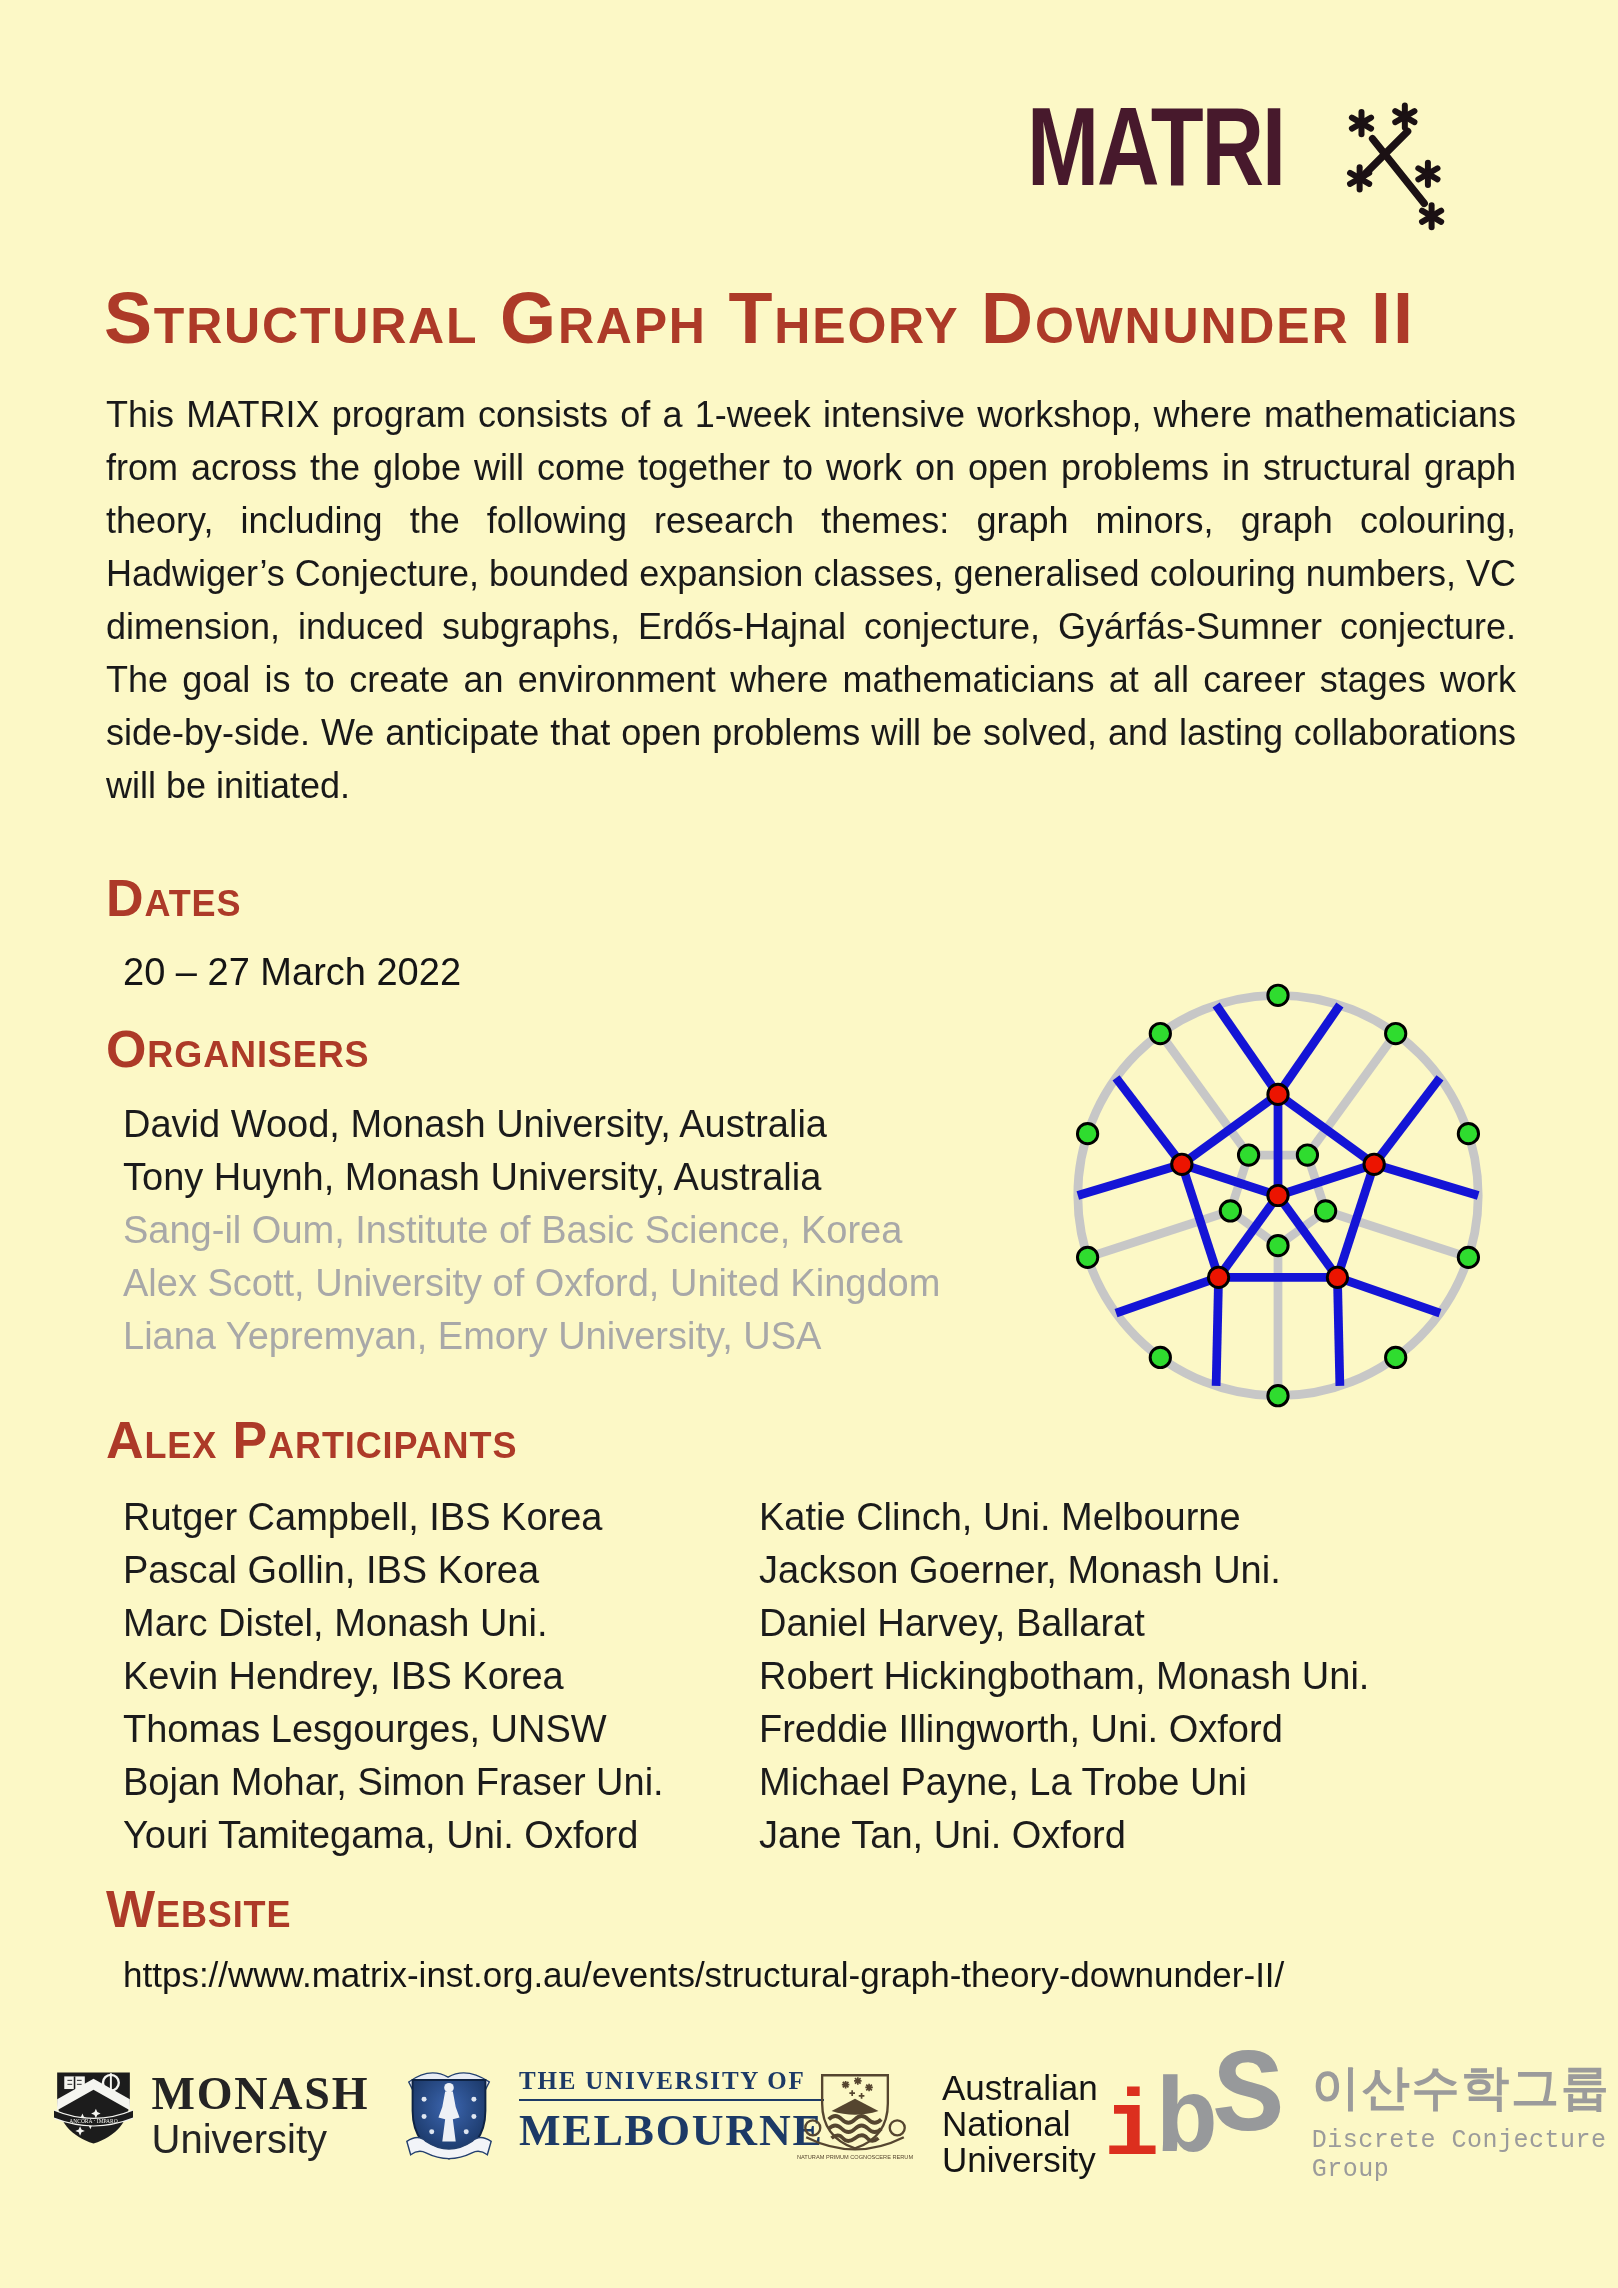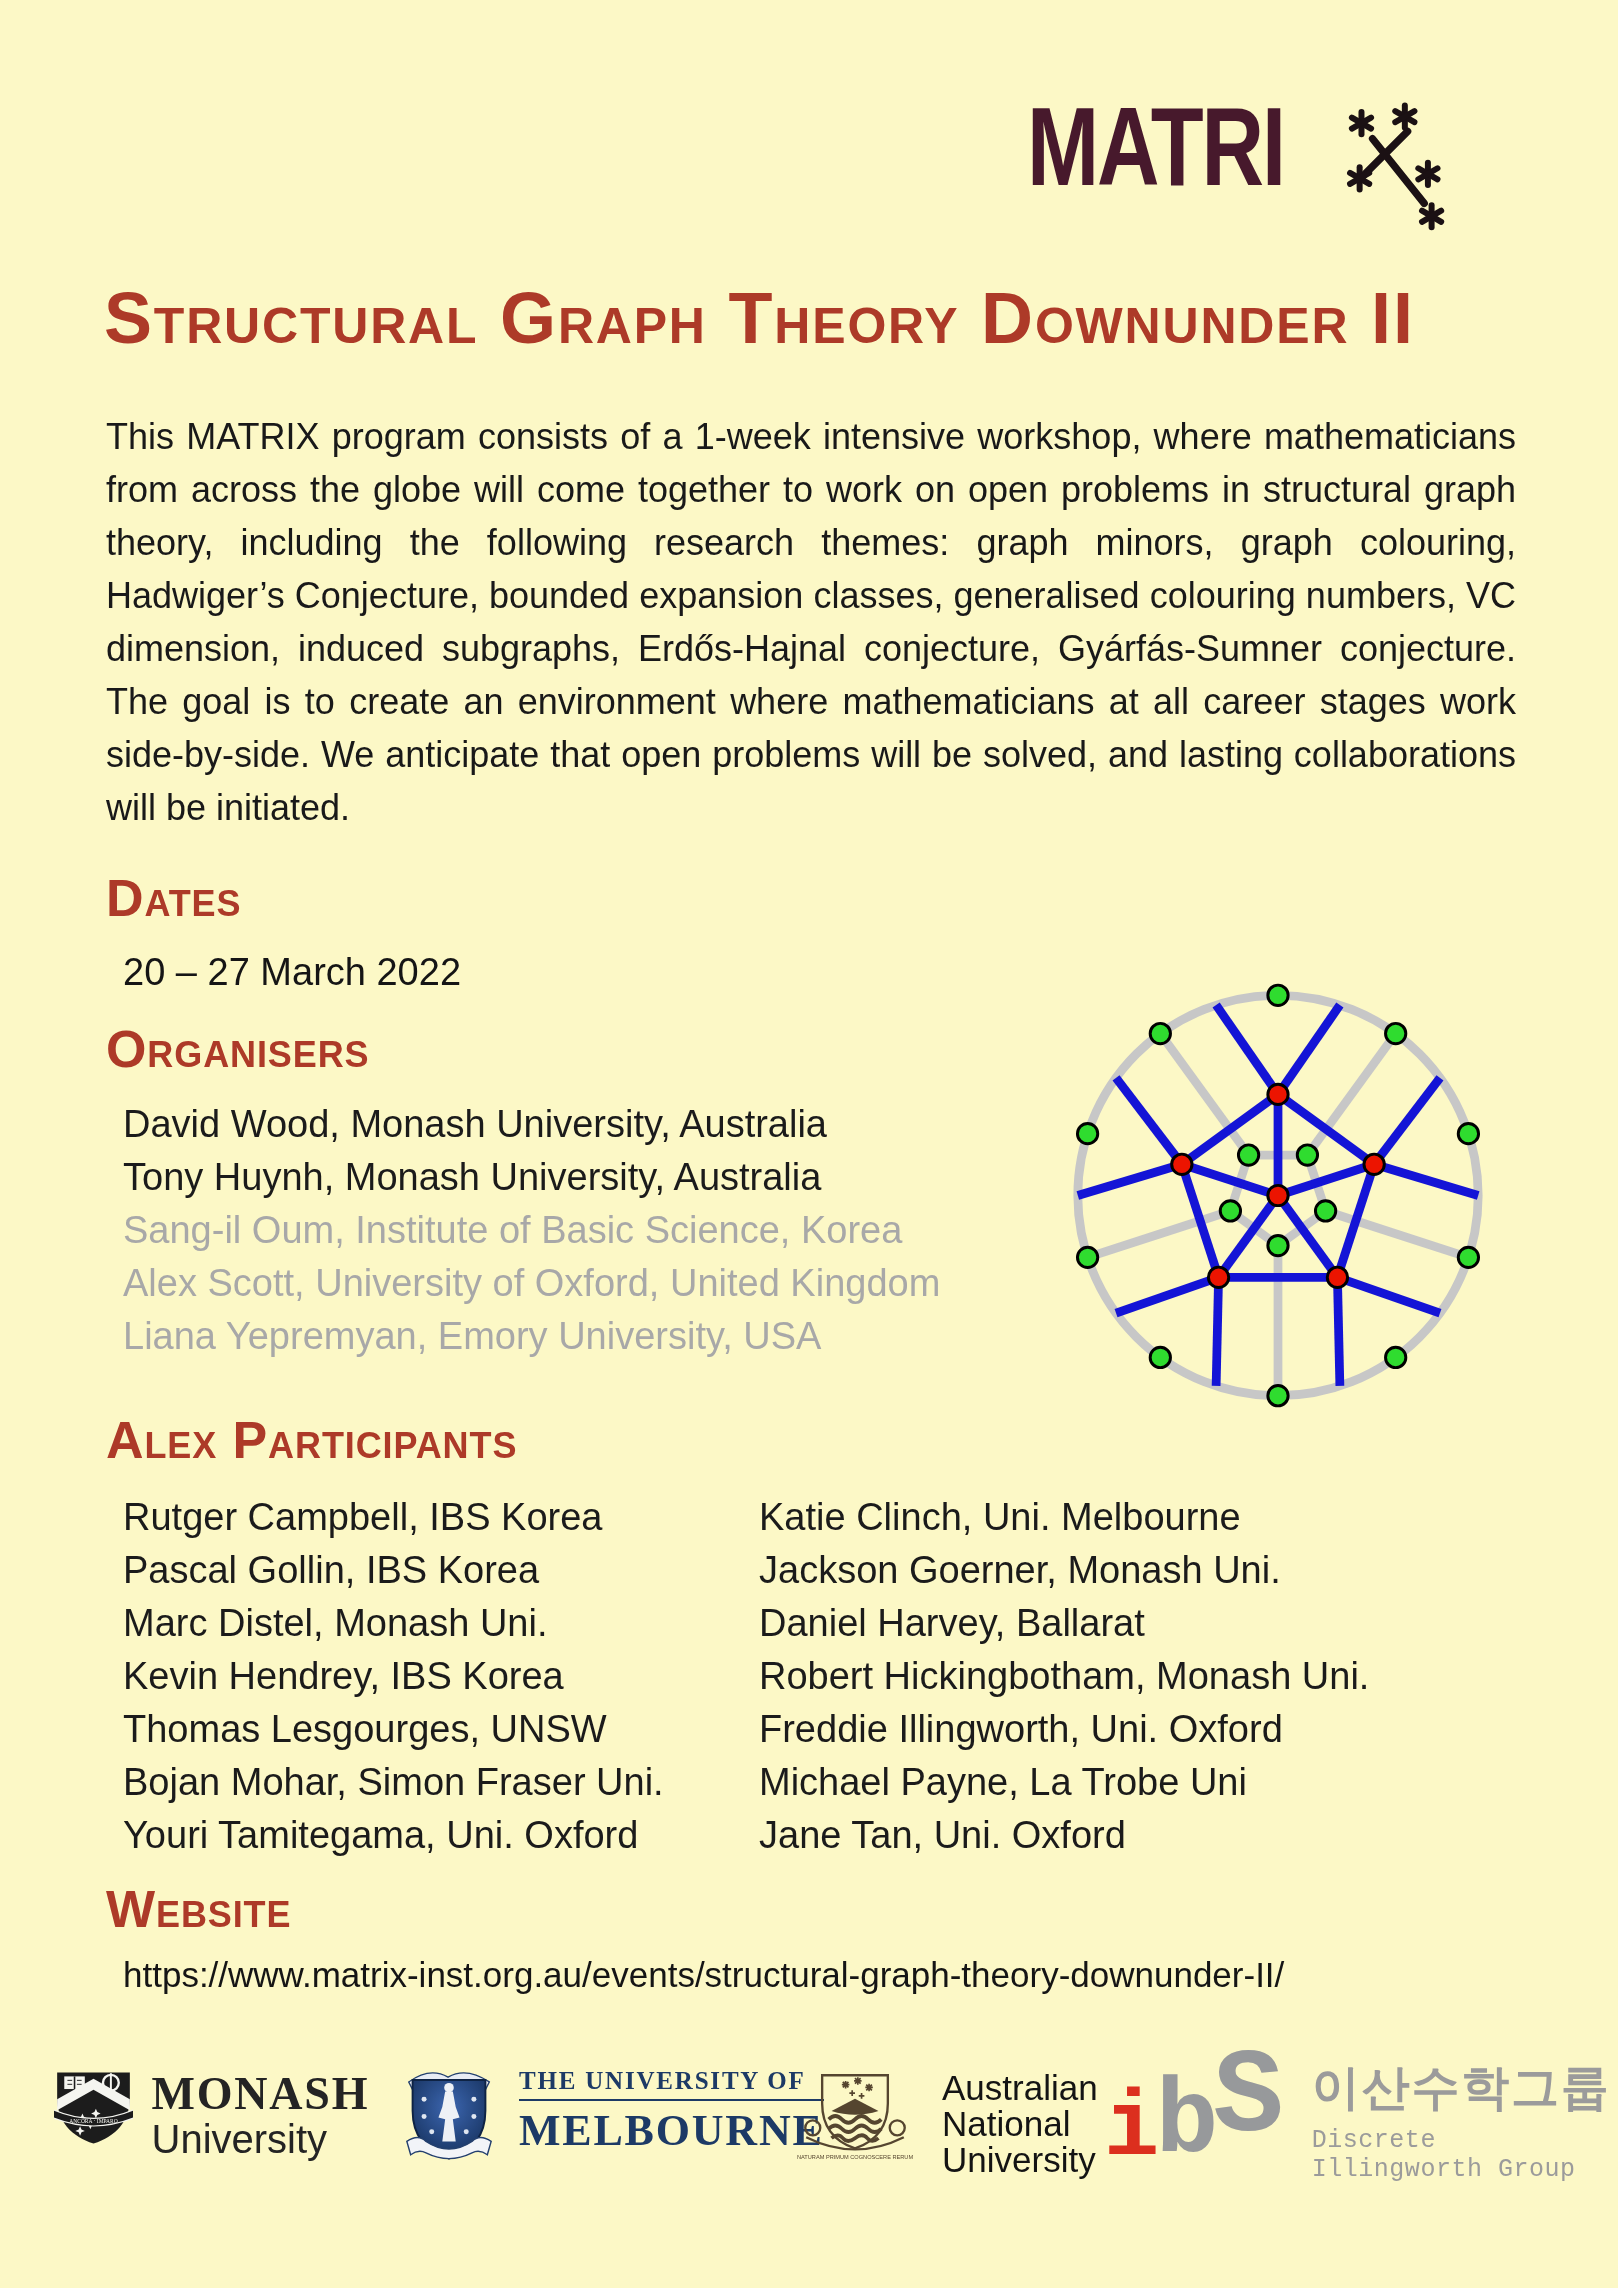--- a/index.html
+++ b/index.html
@@ -16,21 +16,21 @@
   }
   .xmark{ position:absolute; left:1343px; top:100px; }
   
   .title{
     position:absolute; left:104px; top:277px;
     font-size:72px; font-weight:bold; font-variant:small-caps; letter-spacing:1.8px;
     color:#ad3a28; white-space:nowrap;
   }
   
   .intro{
-    position:absolute; left:106px; top:410px; width:1410px;
+    position:absolute; left:106px; top:388px; width:1410px;
     font-size:36px; line-height:53px; text-align:justify; color:#191919;
   }
   
   .sec-h{
     position:absolute; left:106px;
     font-size:52px; font-weight:bold; font-variant:small-caps; letter-spacing:0.9px;
     color:#ad3a28; white-space:nowrap;
   }
   .h-dates{ top:868px; }
   .h-org{ top:1019px; }
@@ -278,18 +278,18 @@
       <div class="anu-line">University</div>
     </div>
   </div>
 
   <div class="logo-group g-ibs">
     <div class="ibs-mark">
       <span class="ibs-i">i</span><span class="ibs-b">b</span><span class="ibs-s">S</span>
     </div>
     <div class="ibs-text">
       <div class="ibs-kor">이산수학그룹</div>
-      <div class="ibs-eng">Discrete Illingworth Group</div>
+      <div class="ibs-eng">Discrete Conjecture Group</div>
     </div>
   </div>
 
 </div>
 
 
 </body></html>

